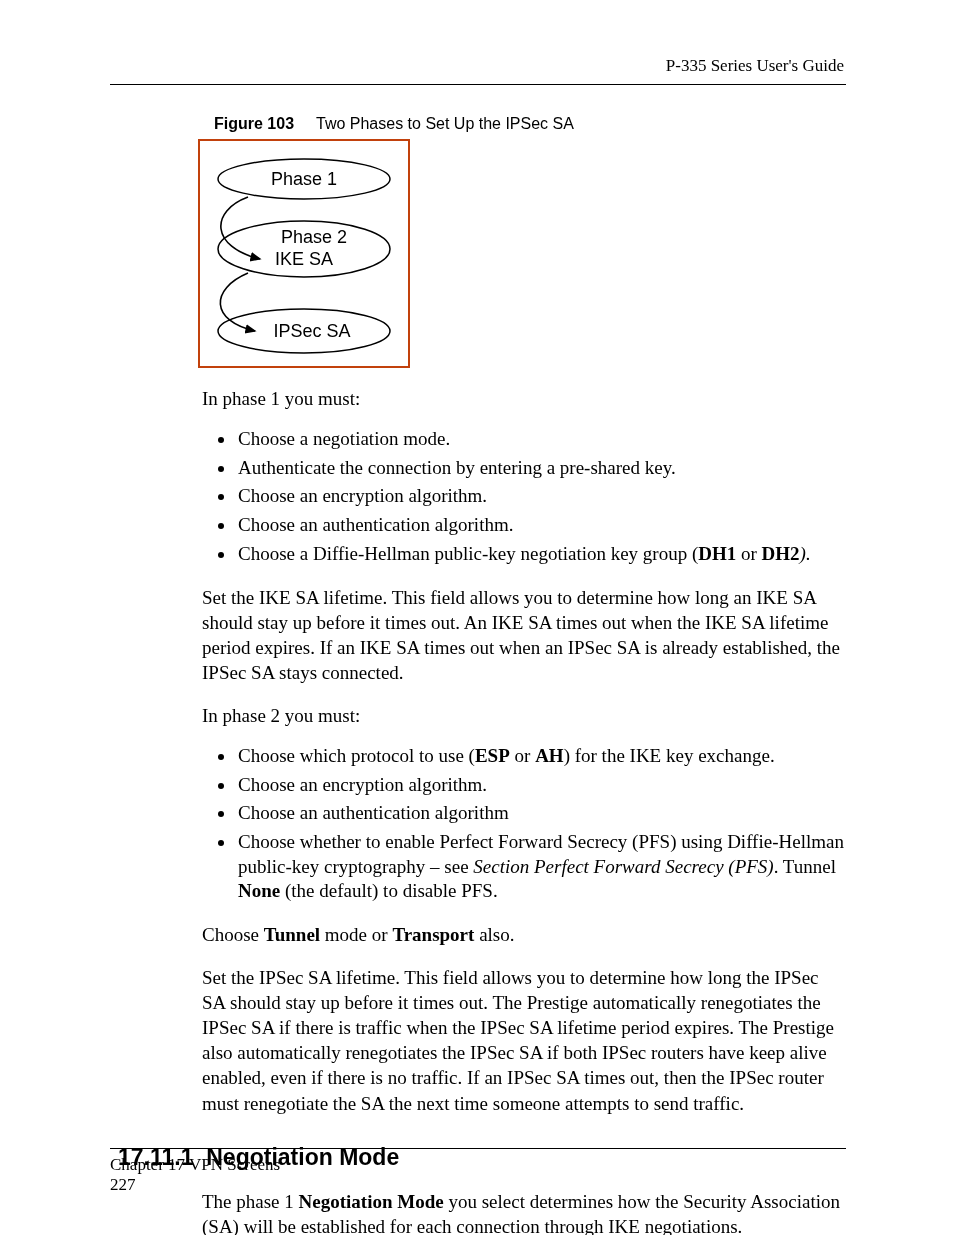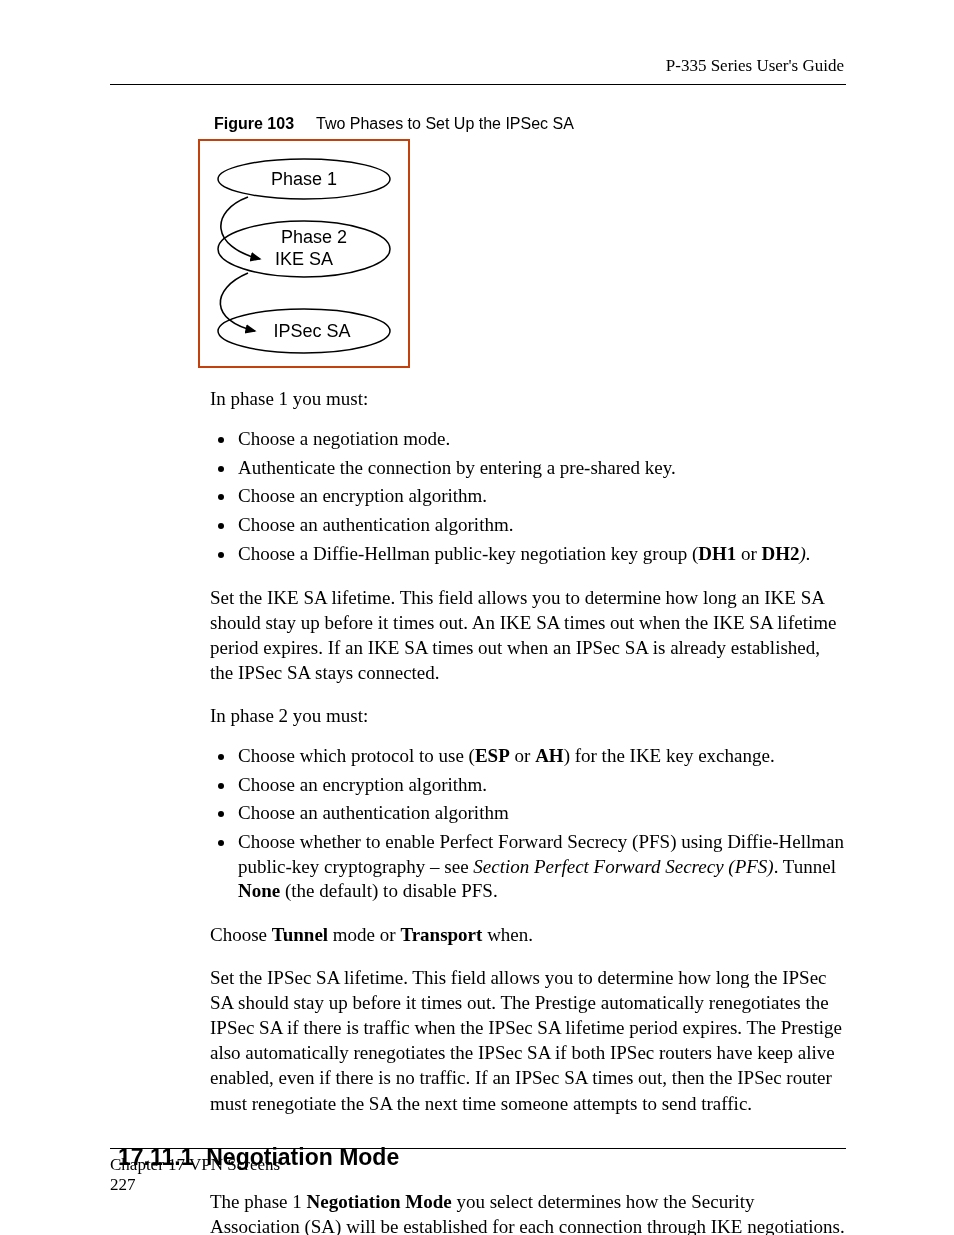--- a/index.html
+++ b/index.html
@@ -43,21 +43,21 @@
   .fig-caption .fig-label { font-weight: bold; }
   .fig-box {
     width: 208px;
     height: 225px;
     border: 2px solid #c2410c;
     position: relative;
     overflow: hidden;
   }
   .fig-box svg { display:block; }
   .para {
-    margin: 18px 0 14px 12px;
+    margin: 18px 0 14px 4px;
     line-height: 1.32;
   }
   ul.tight {
     margin: 16px 0 14px 0;
     padding-left: 38px;
   }
   ul.tight li {
     margin: 4px 0;
     line-height: 1.3;
     padding-left: 2px;
@@ -150,21 +150,21 @@
         <span>Choose which protocol to use (</span><span class="bold">ESP</span><span> or </span><span class="bold">AH</span><span>) for the IKE key exchange.</span>
       </li>
       <li>Choose an encryption algorithm.</li>
       <li>Choose an authentication algorithm</li>
       <li>
         <span>Choose whether to enable Perfect Forward Secrecy (PFS) using Diffie-Hellman public-key cryptography – see </span><span class="italic">Section Perfect Forward Secrecy (PFS)</span><span>. Tunnel </span><span class="bold">None</span><span> (the default) to disable PFS.</span>
       </li>
     </ul>
 
     <p class="para">
-      <span>Choose </span><span class="bold">Tunnel</span><span> mode or </span><span class="bold">Transport</span><span> when.</span>
+      <span>Choose </span><span class="bold">Tunnel</span><span> mode or </span><span class="bold">Transport</span><span> also.</span>
     </p>
 
     <p class="para">Set the IPSec SA lifetime. This field allows you to determine how long the IPSec SA should stay up before it times out. The Prestige automatically renegotiates the IPSec SA if there is traffic when the IPSec SA lifetime period expires. The Prestige also automatically renegotiates the IPSec SA if both IPSec routers have keep alive enabled, even if there is no traffic. If an IPSec SA times out, then the IPSec router must renegotiate the SA the next time someone attempts to send traffic.</p>
 
     <div class="h2">
       <span>17.11.1</span>&nbsp;&nbsp;<span>Negotiation Mode</span>
     </div>
 
     <p class="para">
       <span>The phase 1 </span><span class="bold">Negotiation Mode</span><span> you select determines how the Security Association (SA) will be established for each connection through IKE negotiations.</span>

